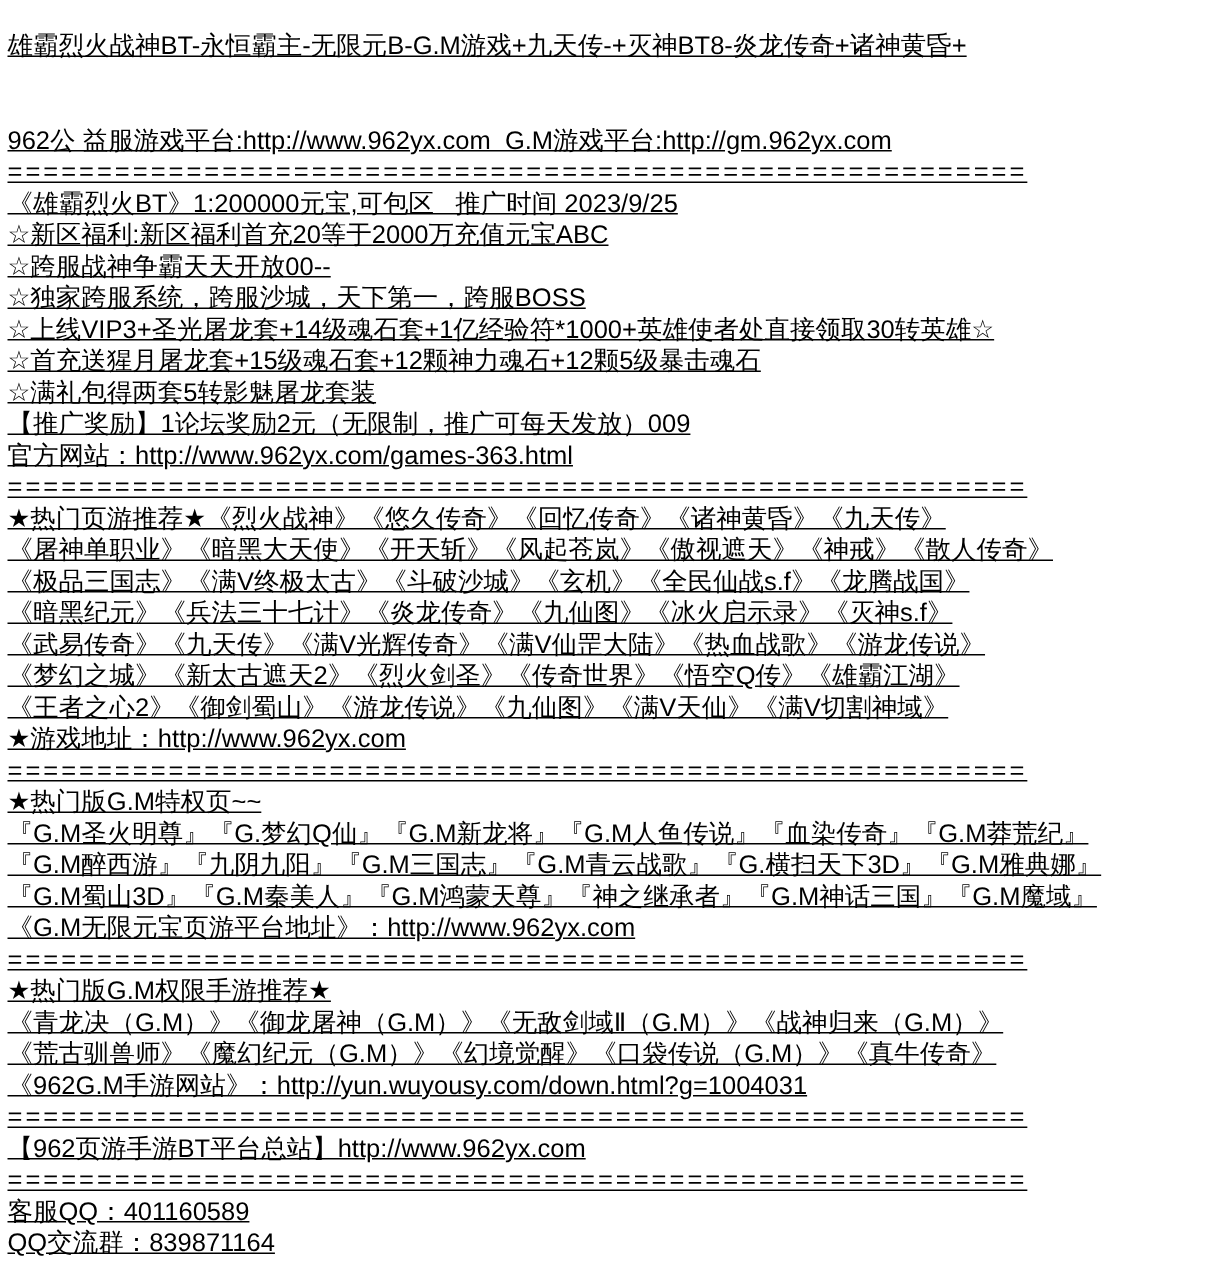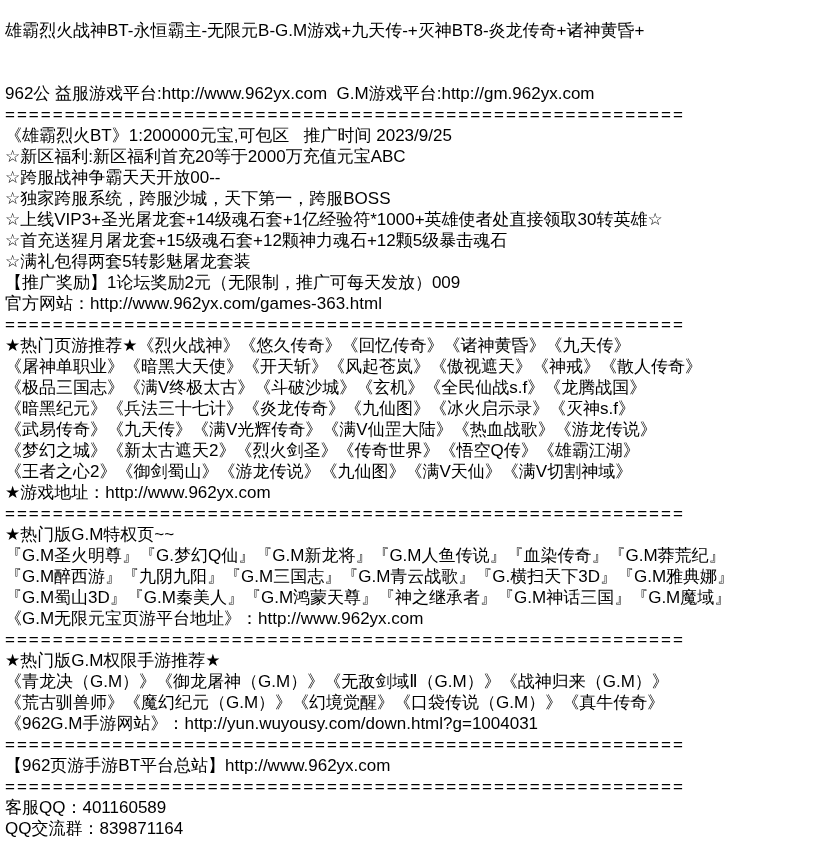--- a/index.html
+++ b/index.html
@@ -17,20 +17,21 @@
     width: 816px;
     padding: 20px 8px 0 5px;
     font-family: "Liberation Sans", "DejaVu Sans", sans-serif;
     font-size: 17px;
     line-height: 21px;
     color: #000000;
     white-space: pre-wrap;
   }
   .line {
     min-height: 21px;
+    text-decoration: underline;
   }
   .line.separator {
     letter-spacing: 2px;
     font-family: "Liberation Sans", "DejaVu Sans", sans-serif;
   }
 </style>
 </head>
 <body style="background: rgb(255, 255, 255);">
 
 <div class="doc" style="color: rgb(0, 0, 0);"><div class="line text">雄霸烈火战神BT-永恒霸主-无限元B-G.M游戏+九天传-+灭神BT8-炎龙传奇+诸神黄昏+</div><div class="line blank"></div><div class="line blank"></div><div class="line text">962公 益服游戏平台:http://www.962yx.com  G.M游戏平台:http://gm.962yx.com</div><div class="line separator">=========================================================</div><div class="line text">《雄霸烈火BT》1:200000元宝,可包区   推广时间 2023/9/25</div><div class="line text">☆新区福利:新区福利首充20等于2000万充值元宝ABC</div><div class="line text">☆跨服战神争霸天天开放00--</div><div class="line text">☆独家跨服系统，跨服沙城，天下第一，跨服BOSS</div><div class="line text">☆上线VIP3+圣光屠龙套+14级魂石套+1亿经验符*1000+英雄使者处直接领取30转英雄☆</div><div class="line text">☆首充送猩月屠龙套+15级魂石套+12颗神力魂石+12颗5级暴击魂石</div><div class="line text">☆满礼包得两套5转影魅屠龙套装</div><div class="line text">【推广奖励】1论坛奖励2元（无限制，推广可每天发放）009</div><div class="line text">官方网站：http://www.962yx.com/games-363.html</div><div class="line separator">=========================================================</div><div class="line text">★热门页游推荐★《烈火战神》《悠久传奇》《回忆传奇》《诸神黄昏》《九天传》</div><div class="line text">《屠神单职业》《暗黑大天使》《开天斩》《风起苍岚》《傲视遮天》《神戒》《散人传奇》</div><div class="line text">《极品三国志》《满V终极太古》《斗破沙城》《玄机》《全民仙战s.f》《龙腾战国》</div><div class="line text">《暗黑纪元》《兵法三十七计》《炎龙传奇》《九仙图》《冰火启示录》《灭神s.f》</div><div class="line text">《武易传奇》《九天传》《满V光辉传奇》《满V仙罡大陆》《热血战歌》《游龙传说》</div><div class="line text">《梦幻之城》《新太古遮天2》《烈火剑圣》《传奇世界》《悟空Q传》《雄霸江湖》</div><div class="line text">《王者之心2》《御剑蜀山》《游龙传说》《九仙图》《满V天仙》《满V切割神域》</div><div class="line text">★游戏地址：http://www.962yx.com</div><div class="line separator">=========================================================</div><div class="line text">★热门版G.M特权页~~</div><div class="line text">『G.M圣火明尊』『G.梦幻Q仙』『G.M新龙将』『G.M人鱼传说』『血染传奇』『G.M莽荒纪』</div><div class="line text">『G.M醉西游』『九阴九阳』『G.M三国志』『G.M青云战歌』『G.横扫天下3D』『G.M雅典娜』</div><div class="line text">『G.M蜀山3D』『G.M秦美人』『G.M鸿蒙天尊』『神之继承者』『G.M神话三国』『G.M魔域』</div><div class="line text">《G.M无限元宝页游平台地址》：http://www.962yx.com</div><div class="line separator">=========================================================</div><div class="line text">★热门版G.M权限手游推荐★</div><div class="line text">《青龙决（G.M）》《御龙屠神（G.M）》《无敌剑域Ⅱ（G.M）》《战神归来（G.M）》</div><div class="line text">《荒古驯兽师》《魔幻纪元（G.M）》《幻境觉醒》《口袋传说（G.M）》《真牛传奇》</div><div class="line text">《962G.M手游网站》：http://yun.wuyousy.com/down.html?g=1004031</div><div class="line separator">=========================================================</div><div class="line text">【962页游手游BT平台总站】http://www.962yx.com</div><div class="line separator">=========================================================</div><div class="line text">客服QQ：401160589</div><div class="line text">QQ交流群：839871164</div></div>

